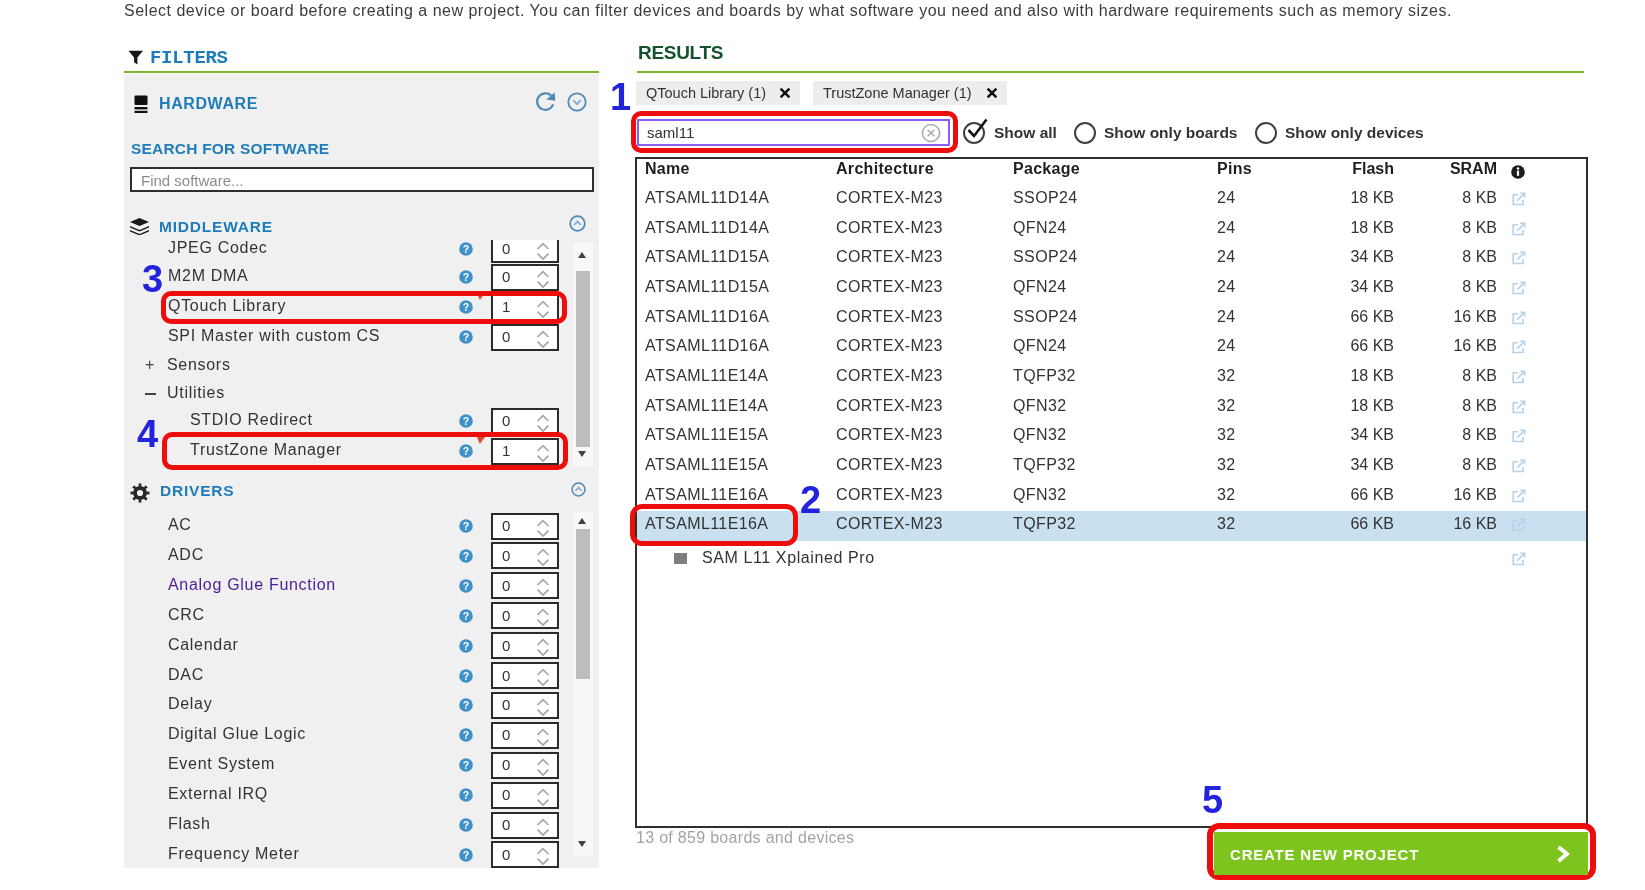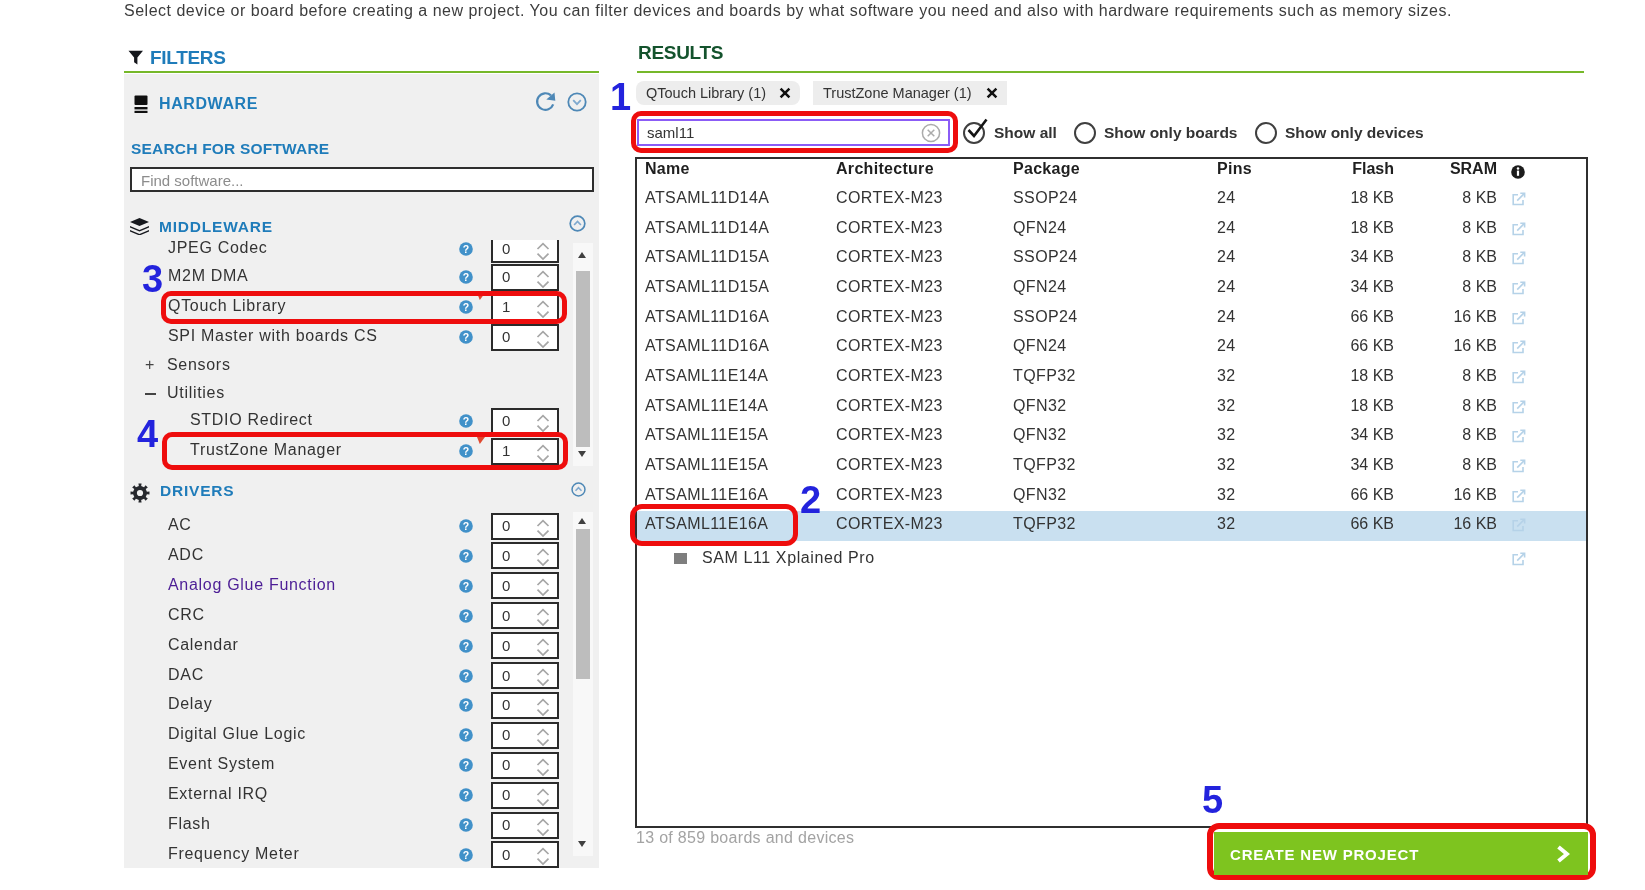--- a/index.html
+++ b/index.html
@@ -1,18 +1,18 @@
 <!DOCTYPE html>
 <html><head><meta charset="utf-8"><style>html,body{margin:0;padding:0;background:#fff;}body{font-family:"Liberation Sans", sans-serif;}#page{position:relative;width:1645px;height:890px;overflow:hidden;background:#fff;}.redbox{position:absolute;border:5px solid #ee0d0d;border-radius:10px;box-sizing:border-box;}.num{position:absolute;font-size:38px;font-weight:bold;color:#2323dd;}</style></head><body>
 <div id="page">
     <div style="position:absolute;left:124px;top:2px;font-size:16px;color:#3c3c3c;font-weight:normal;letter-spacing:0.5px;white-space:nowrap;">Select device or board before creating a new project. You can filter devices and boards by what software you need and also with hardware requirements such as memory sizes.</div>
     <svg style="position:absolute;left:128px;top:50px" width="16" height="16" viewBox="0 0 16 16">
       <path d="M0.5,0.8 H15 L9.4,7.4 V14.6 L6.1,12.3 V7.4 Z" fill="#15171c"></path>
     </svg>
-    <div style="position:absolute;left:150px;top:47px;font-size:19px;color:#1f7cba;font-weight:bold;letter-spacing:-0.3px;white-space:nowrap;">FILTERS</div>
+    <div style="position:absolute;left:150px;top:47px;font-size:19px;color:#1f7cba;font-weight:bold;letter-spacing:-0.3px;white-space:nowrap;font-family:Liberation Mono, monospace;">FILTERS</div>
     <div style="position:absolute;left:124px;top:71px;width:475px;height:2px;background:#76b82a;"></div>
     <div style="position:absolute;left:124px;top:73.5px;width:475px;height:794.5px;background:#f0f0f0;"></div>
     <svg style="position:absolute;left:134px;top:95px" width="14" height="18" viewBox="0 0 14 18">
       <rect x="0.5" y="0.5" width="13" height="9.5" rx="1" fill="#101010"></rect>
       <rect x="0.5" y="12" width="13" height="2.4" fill="#101010"></rect>
       <rect x="0.5" y="15.8" width="13" height="2.2" fill="#101010"></rect>
     </svg>
     <div style="position:absolute;left:159px;top:94.5px;font-size:16px;color:#1f7cba;font-weight:bold;letter-spacing:0.6px;white-space:nowrap;">HARDWARE</div>
     <svg style="position:absolute;left:533px;top:91px" width="24" height="22" viewBox="0 0 24 22">
       <path d="M20.2,13.4 A8.3,8.3 0 1 1 18.0,4.4" fill="none" stroke="#4e88b6" stroke-width="2.2"></path>
@@ -70,21 +70,21 @@
         <div style="position:absolute;left:491px;top:293.5px;width:68px;height:27px;border:2px solid #2b2b2b;background:#fff;box-sizing:border-box;">
           <div style="position:absolute;left:9px;top:50%;transform:translateY(-54%);font-size:15px;color:#333;">1</div>
           <svg width="16" height="21" viewBox="0 0 16 21" style="position:absolute;right:6px;top:3px">
             <polyline points="2.5,8 8,2.6 13.5,8" fill="none" stroke="#a6a6a6" stroke-width="1.7"></polyline>
             <polyline points="2.5,12.6 8,18 13.5,12.6" fill="none" stroke="#a6a6a6" stroke-width="1.7"></polyline>
           </svg>
         </div>
         <svg style="position:absolute;left:477px;top:293.0px" width="8" height="7" viewBox="0 0 8 7">
           <path d="M0,0 L8,0 L2.8,7 Z" fill="#e0482e"></path>
         </svg>
-        <div style="position:absolute;left:168px;top:327px;font-size:16px;color:#333;font-weight:normal;letter-spacing:0.7px;white-space:nowrap;">SPI Master with boards CS</div>
+        <div style="position:absolute;left:168px;top:327px;font-size:16px;color:#333;font-weight:normal;letter-spacing:0.7px;white-space:nowrap;">SPI Master with custom CS</div>
         <svg style="position:absolute;left:459px;top:330px" width="14" height="14" viewBox="0 0 14 14">
           <circle cx="7" cy="7" r="6.8" fill="#4191c9"></circle>
           <text x="7" y="10.6" text-anchor="middle" font-family="Liberation Sans, sans-serif" font-size="10.5" font-weight="bold" fill="#fff">?</text>
         </svg>
         <div style="position:absolute;left:491px;top:323.5px;width:68px;height:27px;border:2px solid #2b2b2b;background:#fff;box-sizing:border-box;">
           <div style="position:absolute;left:9px;top:50%;transform:translateY(-54%);font-size:15px;color:#333;">0</div>
           <svg width="16" height="21" viewBox="0 0 16 21" style="position:absolute;right:6px;top:3px">
             <polyline points="2.5,8 8,2.6 13.5,8" fill="none" stroke="#a6a6a6" stroke-width="1.7"></polyline>
             <polyline points="2.5,12.6 8,18 13.5,12.6" fill="none" stroke="#a6a6a6" stroke-width="1.7"></polyline>
           </svg>
@@ -286,21 +286,21 @@
           </svg>
         </div>
       </div>
     </div>
     <div style="position:absolute;left:573px;top:512px;width:20px;height:344px;background:#f8f8f8;"></div>
     <div style="position:absolute;left:578px;top:518px;width:0;height:0;border-left:4.5px solid transparent;border-right:4.5px solid transparent;border-bottom:6px solid #404040;"></div>
     <div style="position:absolute;left:576px;top:529px;width:14px;height:150px;background:#bdbdbd;"></div>
     <div style="position:absolute;left:578px;top:841px;width:0;height:0;border-left:4.5px solid transparent;border-right:4.5px solid transparent;border-top:6px solid #404040;"></div>
     <div style="position:absolute;left:638px;top:42px;font-size:19px;color:#14532d;font-weight:bold;letter-spacing:-0.3px;white-space:nowrap;">RESULTS</div>
     <div style="position:absolute;left:637px;top:71px;width:947px;height:2px;background:#76b82a;"></div>
-    <div style="position:absolute;left:636px;top:81px;width:164px;height:24px;background:#ededed;border-radius:8px;">
+    <div style="position:absolute;left:636px;top:81px;width:164px;height:24px;background:#ededed;">
       <div style="position:absolute;left:10px;top:50%;transform:translateY(-50%);font-size:14.5px;color:#333;white-space:nowrap;">QTouch Library (1)</div>
       <svg width="12" height="12" viewBox="0 0 12 12" style="position:absolute;right:9px;top:50%;margin-top:-6px">
         <path d="M1.6,1.6 L10.4,10.4 M10.4,1.6 L1.6,10.4" stroke="#111" stroke-width="2.5"></path>
       </svg>
     </div>
     <div style="position:absolute;left:813px;top:81px;width:194px;height:24px;background:#ededed;">
       <div style="position:absolute;left:10px;top:50%;transform:translateY(-50%);font-size:14.5px;color:#333;white-space:nowrap;">TrustZone Manager (1)</div>
       <svg width="12" height="12" viewBox="0 0 12 12" style="position:absolute;right:9px;top:50%;margin-top:-6px">
         <path d="M1.6,1.6 L10.4,10.4 M10.4,1.6 L1.6,10.4" stroke="#111" stroke-width="2.5"></path>
       </svg>

